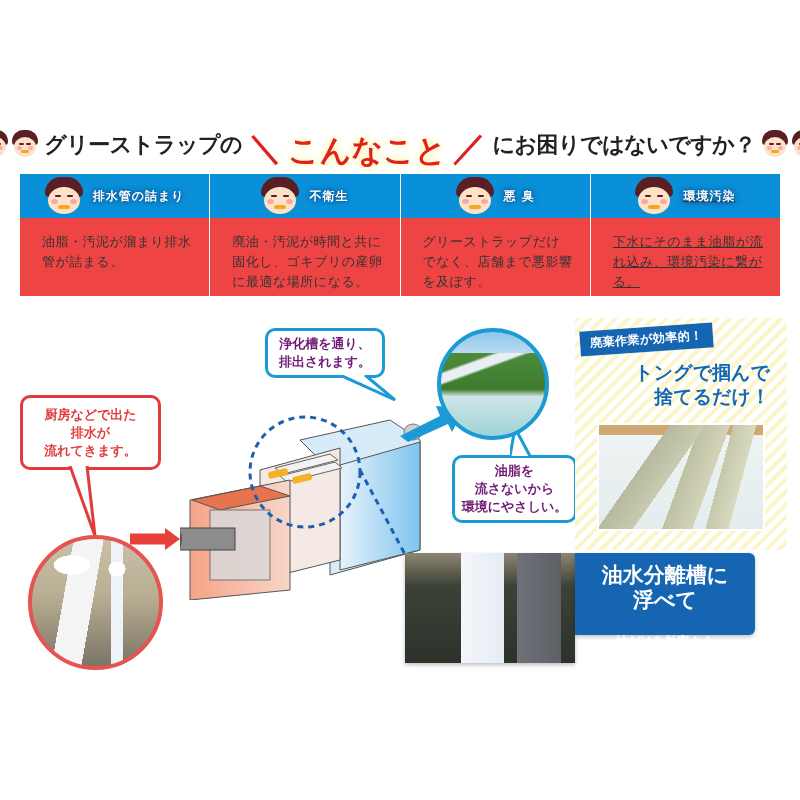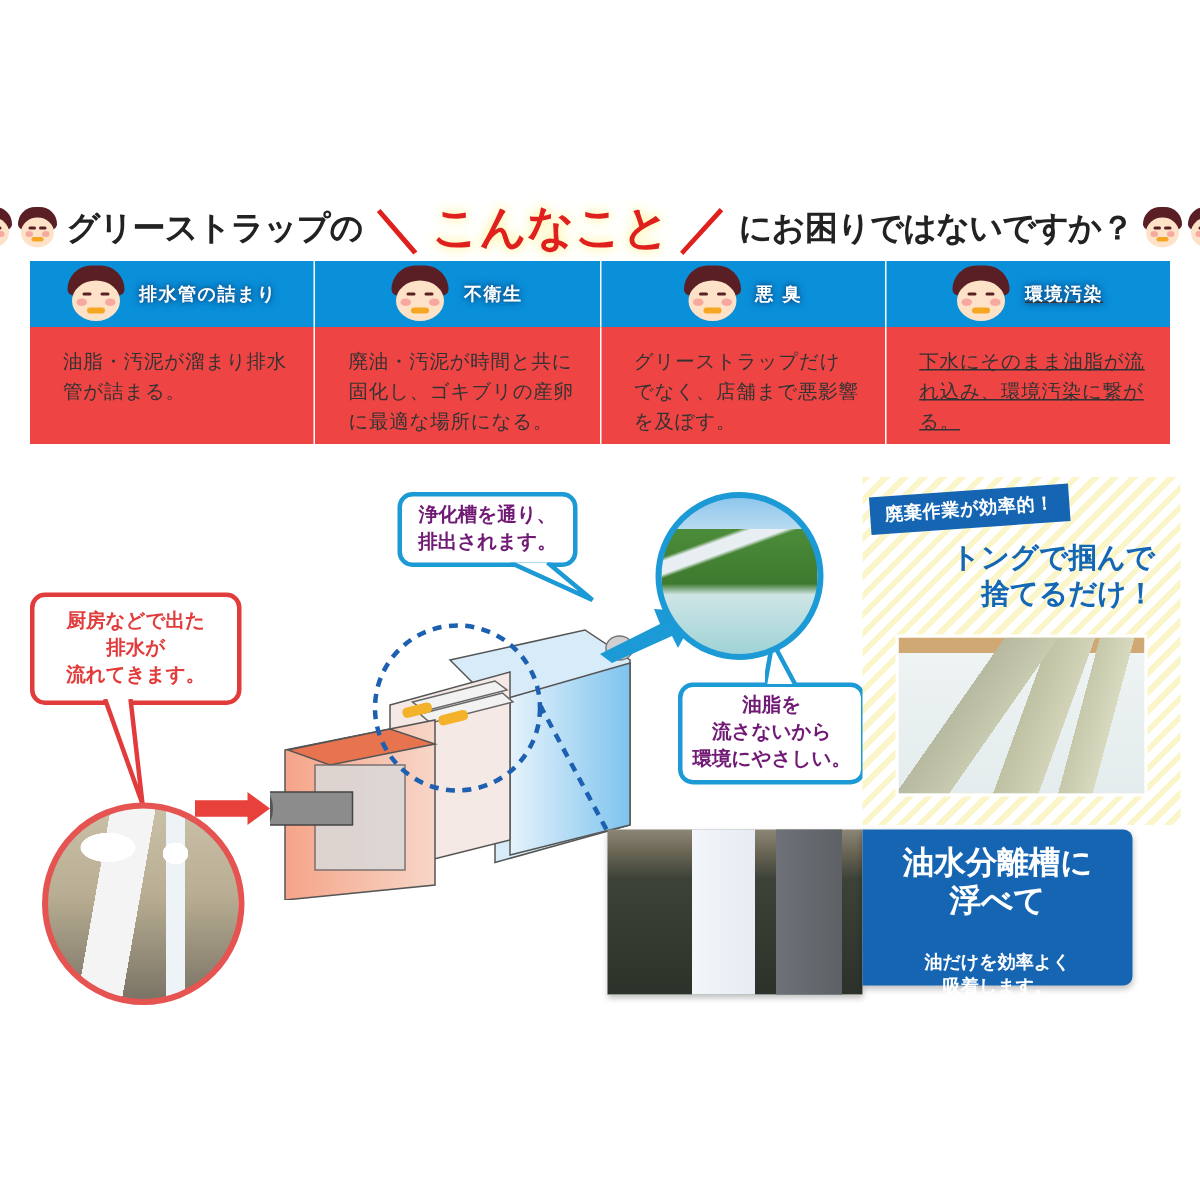--- a/index.html
+++ b/index.html
@@ -2,21 +2,21 @@
 <html><head>
 <meta charset="utf-8">
 <style>
   * { box-sizing: border-box; margin: 0; padding: 0; }
   html, body { width: 800px; height: 800px; background: #ffffff; overflow: hidden; }
   body { position: relative; font-family: "DejaVu Sans", "Liberation Sans", sans-serif; color: #333; }
 
   
   .headline {
     position: absolute; left: 0; top: 130px; width: 800px; height: 44px;
-    display: flex; align-items: center; justify-content: center; gap: 6px;
+    display: flex; align-items: flex-start; justify-content: center; gap: 6px;
   }
   .face {
     width: 26px; height: 28px; position: relative; flex: 0 0 auto;
   }
   .face .hair {
     position: absolute; left: 0; top: 0; width: 26px; height: 15px;
     background: #5a1f24; border-radius: 13px 13px 4px 4px;
   }
   .face .skin {
     position: absolute; left: 2px; top: 7px; width: 22px; height: 20px;
@@ -133,21 +133,21 @@
 
   .trap-photo {
     position: absolute; left: 405px; top: 553px; width: 170px; height: 110px;
     background:
       linear-gradient(90deg, transparent 33%, #f3f6fa 33%, #e6ecf3 58%, transparent 58%),
       linear-gradient(90deg, transparent 66%, #6e7278 66%, #5d6166 92%, transparent 92%),
       linear-gradient(180deg, #8b8676 0%, #6f6a58 12%, #3c4238 30%, #2c3229 100%);
     box-shadow: 0 2px 4px rgba(0,0,0,0.25);
   }
   .trap-panel {
-    position: absolute; left: 575px; top: 553px; width: 180px; height: 104px;
+    position: absolute; left: 575px; top: 553px; width: 180px; height: 82px;
     background: #1565b3; border-radius: 0 6px 6px 0; color: #fff; text-align: center;
     box-shadow: 0 2px 4px rgba(0,0,0,0.25);
   }
   .trap-title { margin-top: 10px; font-size: 21px; font-weight: bold; line-height: 25px; white-space: pre-line; }
   .trap-sub { margin-top: 20px; font-size: 12px; font-weight: bold; line-height: 16px; white-space: pre-line; }
 </style>
 </head>
 <body>
 
 <div class="headline">

